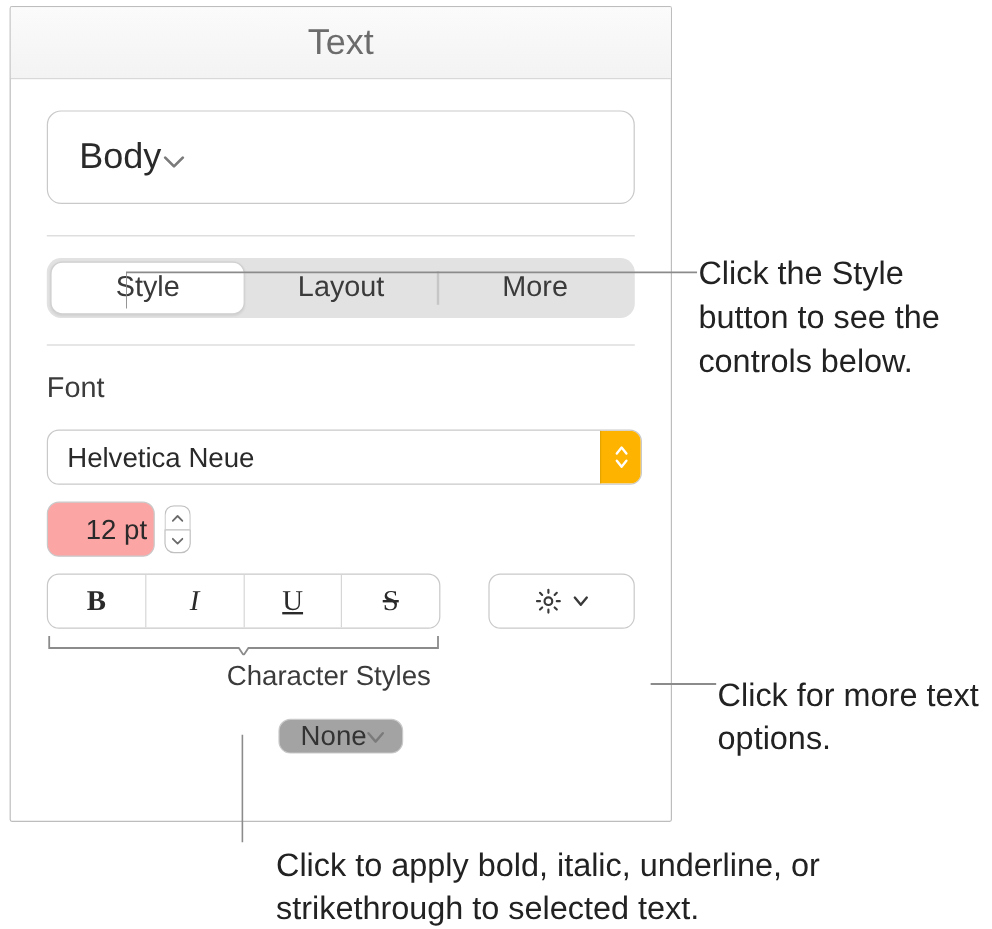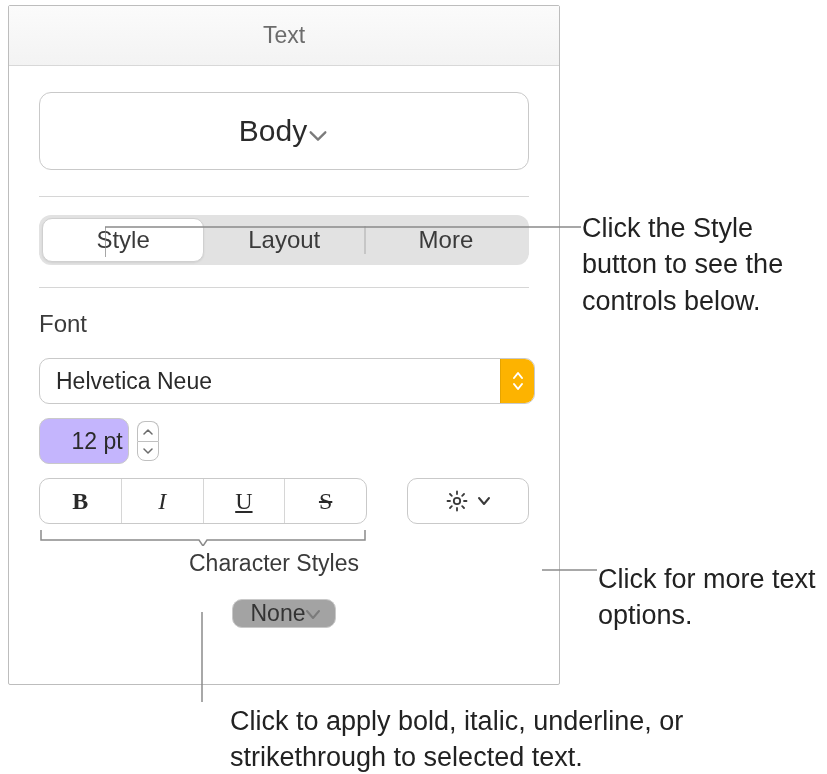--- a/index.html
+++ b/index.html
@@ -22,31 +22,31 @@
     border-radius: 2px;
     background: #fff;
   }
   .panel-header {
     height: 60px;
     border-bottom: 1.5px solid #d8d8d8;
     background: linear-gradient(#fbfbfb,#f3f3f3);
     display: flex;
     align-items: center;
     justify-content: center;
-    font-size: 23px;
+    font-size: 30px;
     color: #6c6c6c;
   }
   .style-dropdown {
     margin: 26px 30px 0 30px;
     height: 78px;
     border: 1.5px solid #c9c9c9;
     border-radius: 12px;
     display: flex;
     align-items: center;
-    justify-content: center;
+    justify-content: flex-start;
     padding: 0 26px;
     font-size: 30px;
     color: #2a2a2a;
     cursor: pointer;
   }
   .chevron-down {
     width: 22px; height: 22px;
   }
   .chevron-down svg { width:100%; height:100%; }
   .hr {
@@ -138,21 +138,21 @@
   .size-box {
     height: 46px;
     width: 90px;
     border: 1.5px solid #c9c9c9;
     border-radius: 10px;
     display: flex;
     align-items: center;
     justify-content: center;
     font-size: 23px;
     color: #2a2a2a;
-    background:#c4b5fd;
+    background:#fca5a5;
     padding-left:26px;
   }
   .stepper {
     margin-left: 8px;
     display: flex;
     flex-direction: column;
   }
   .step-btn {
     width: 22px; height: 20px;
     border: 1.5px solid #c0c0c0;

